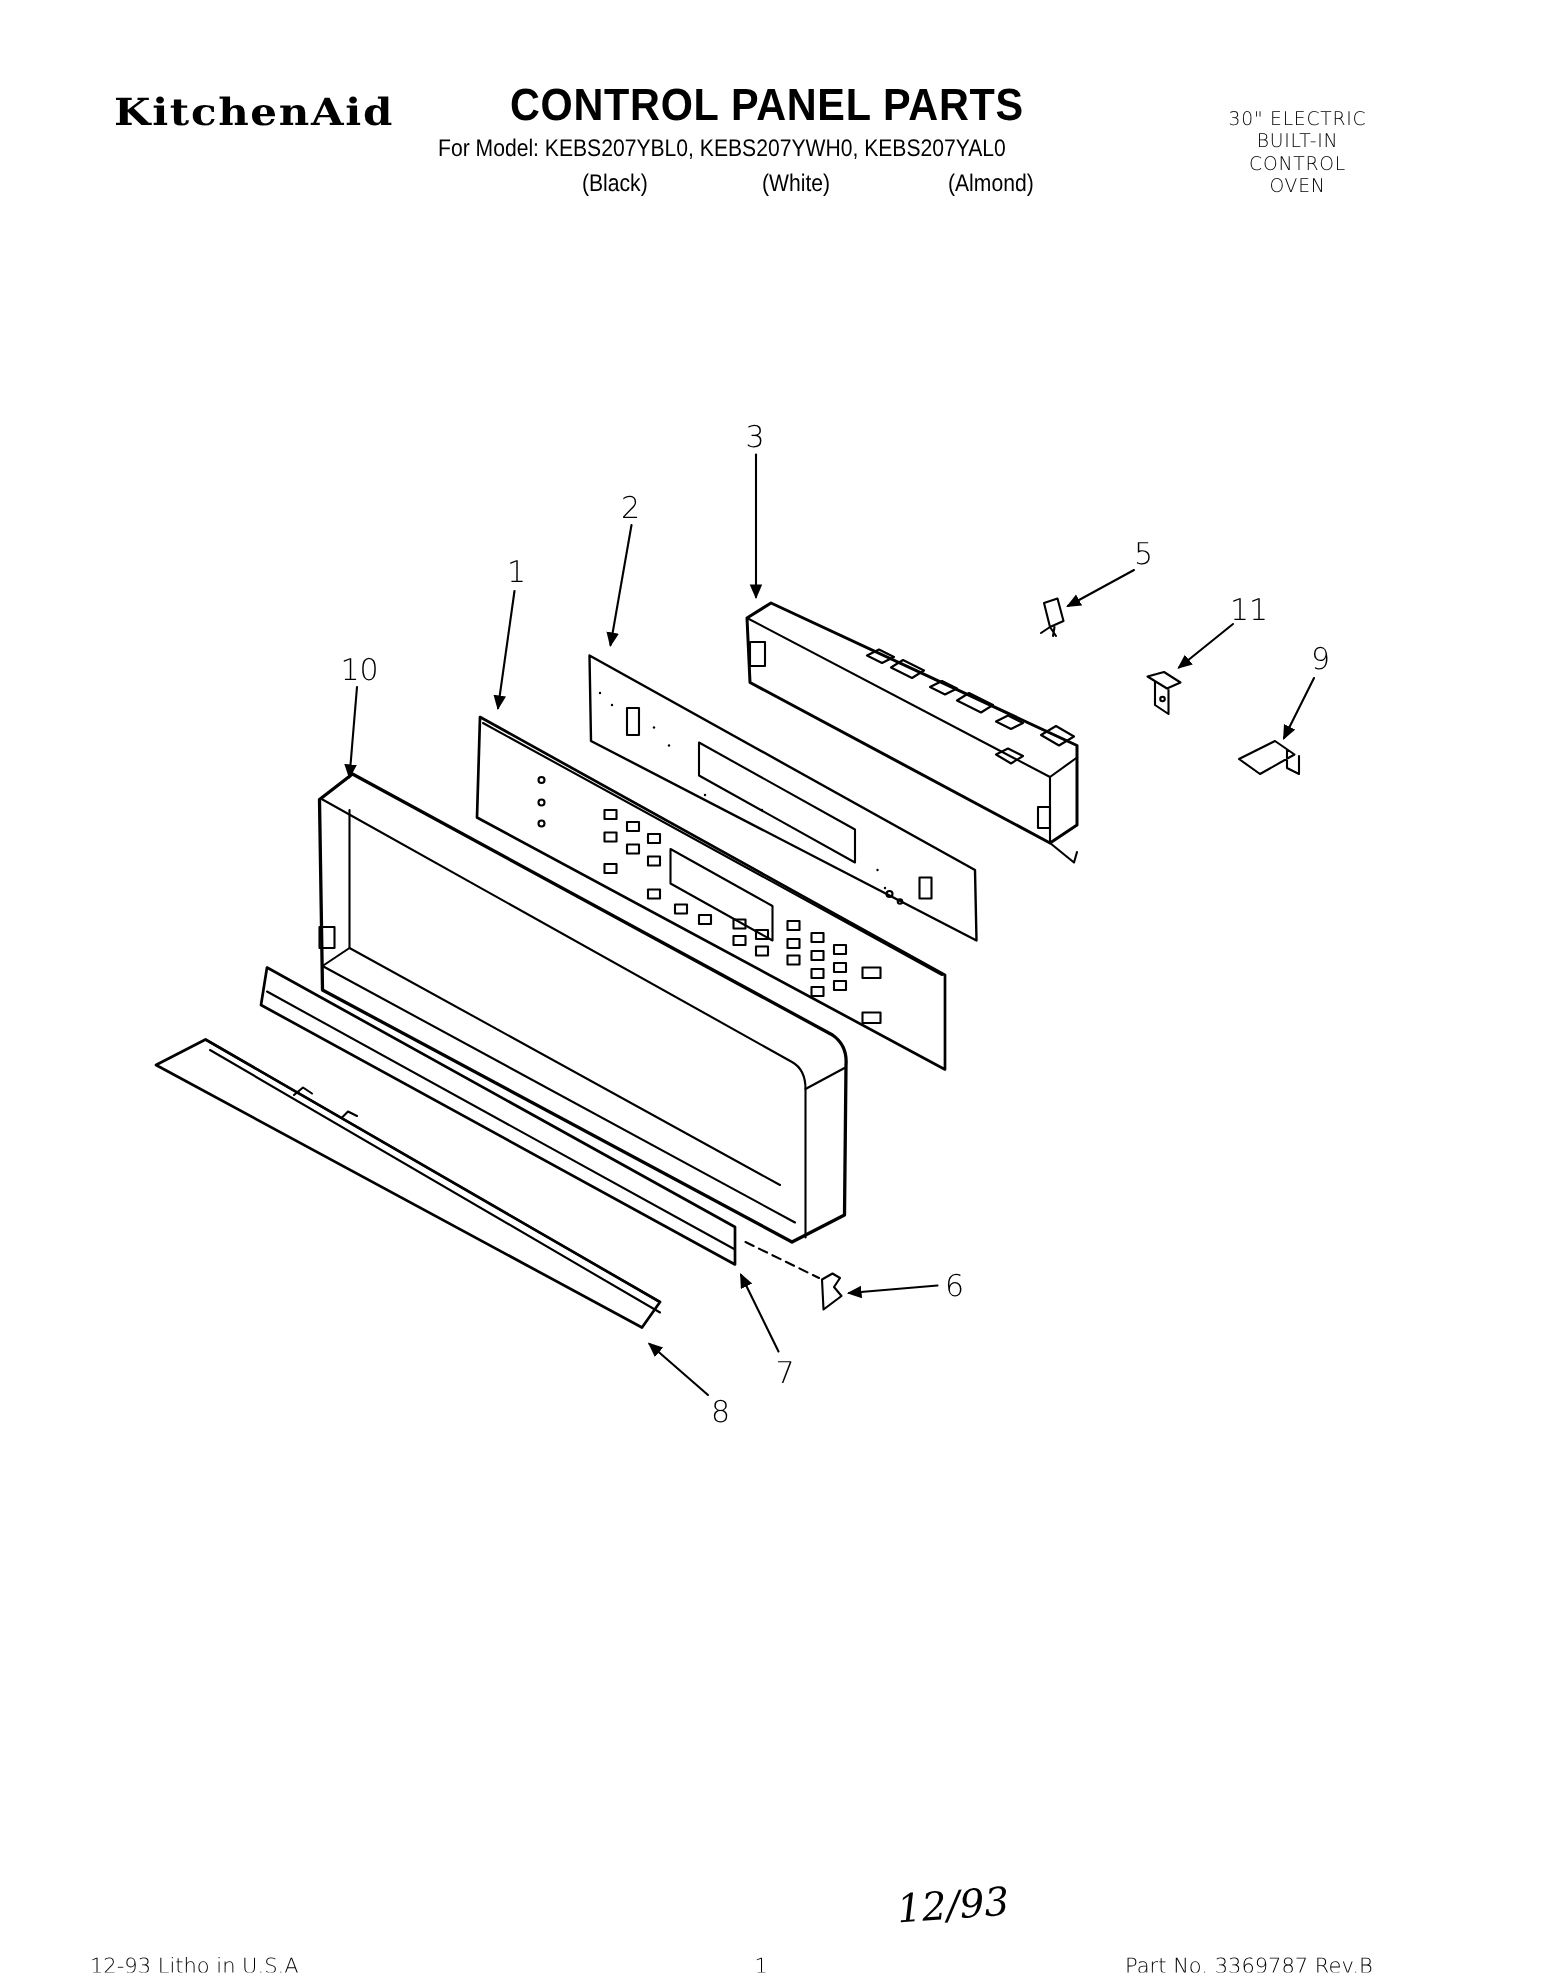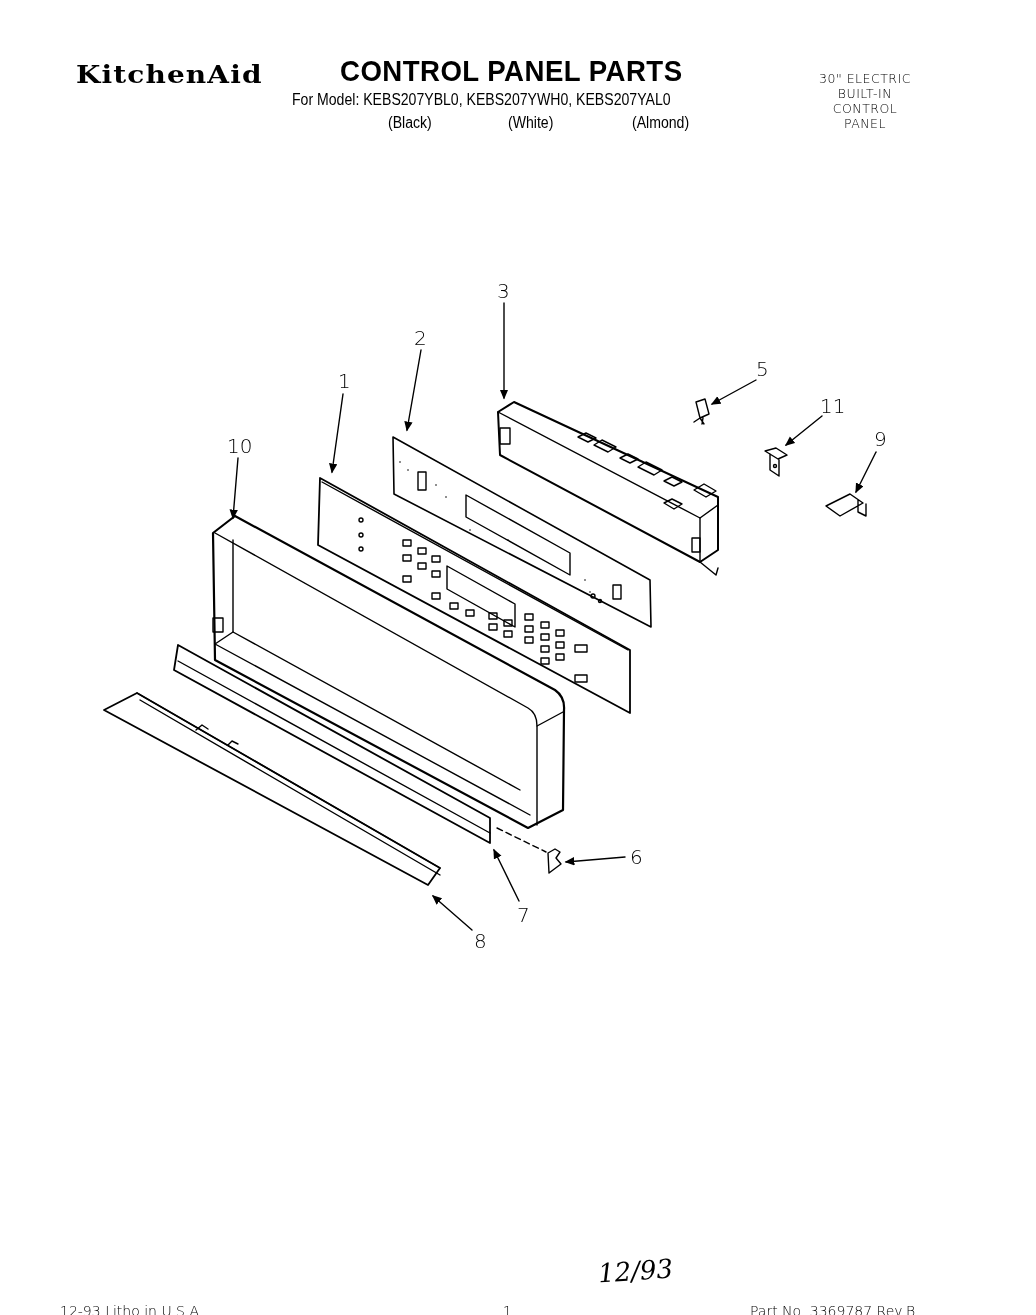--- a/index.html
+++ b/index.html
@@ -24,21 +24,21 @@
 <div class="title">CONTROL PANEL PARTS</div>
 <div class="models">For Model: KEBS207YBL0, KEBS207YWH0, KEBS207YAL0</div>
 <div class="colors c-black">(Black)</div>
 <div class="colors c-white">(White)</div>
 <div class="colors c-almond">(Almond)</div>
 
 <div class="product">
   <div>30" ELECTRIC</div>
   <div>BUILT-IN</div>
   <div>CONTROL</div>
-  <div>PANEL</div>
+  <div>OVEN</div>
 </div>
 
 <svg class="diagram" width="1036" height="1315" viewBox="0 0 1036 1315" fill="none" stroke="#000" stroke-width="1.4" stroke-linejoin="round" stroke-linecap="round">
   <defs>
     <marker id="arrow" markerWidth="8" markerHeight="8" refX="6" refY="3" orient="auto">
       <path d="M0,0 L7,3 L0,6 Z" fill="#000" stroke="none"></path>
     </marker>
   </defs>
 
   <g>

